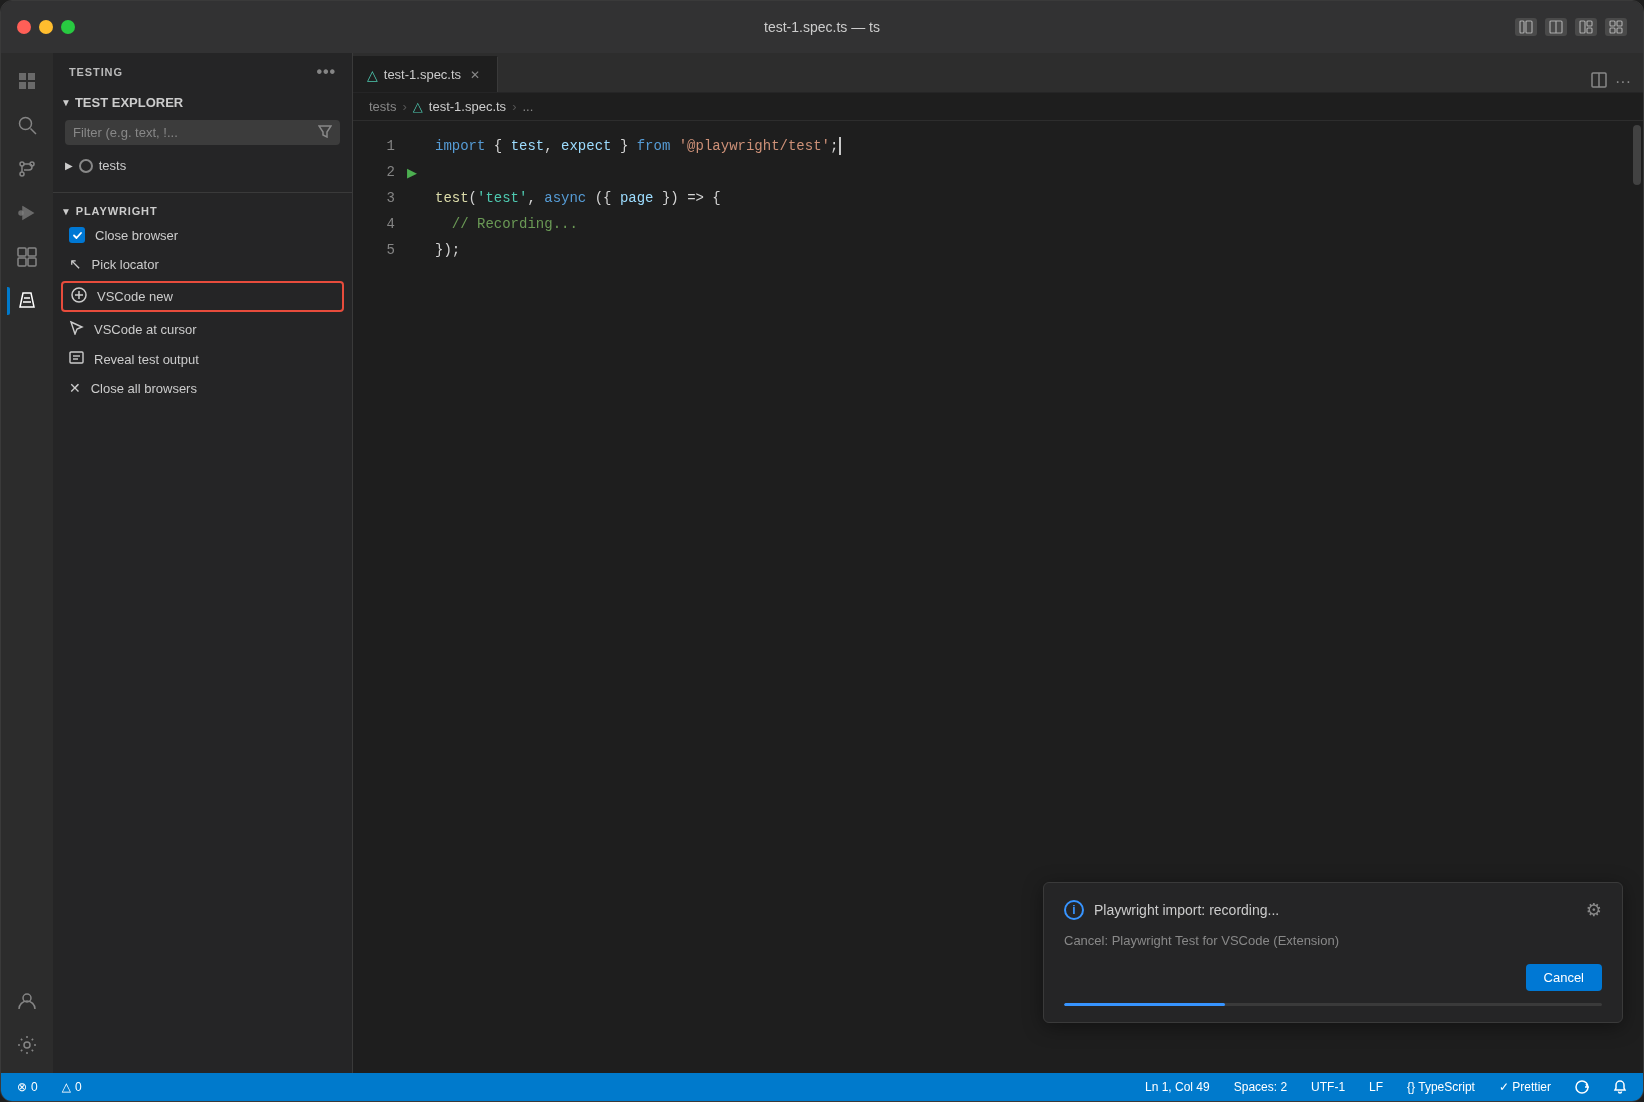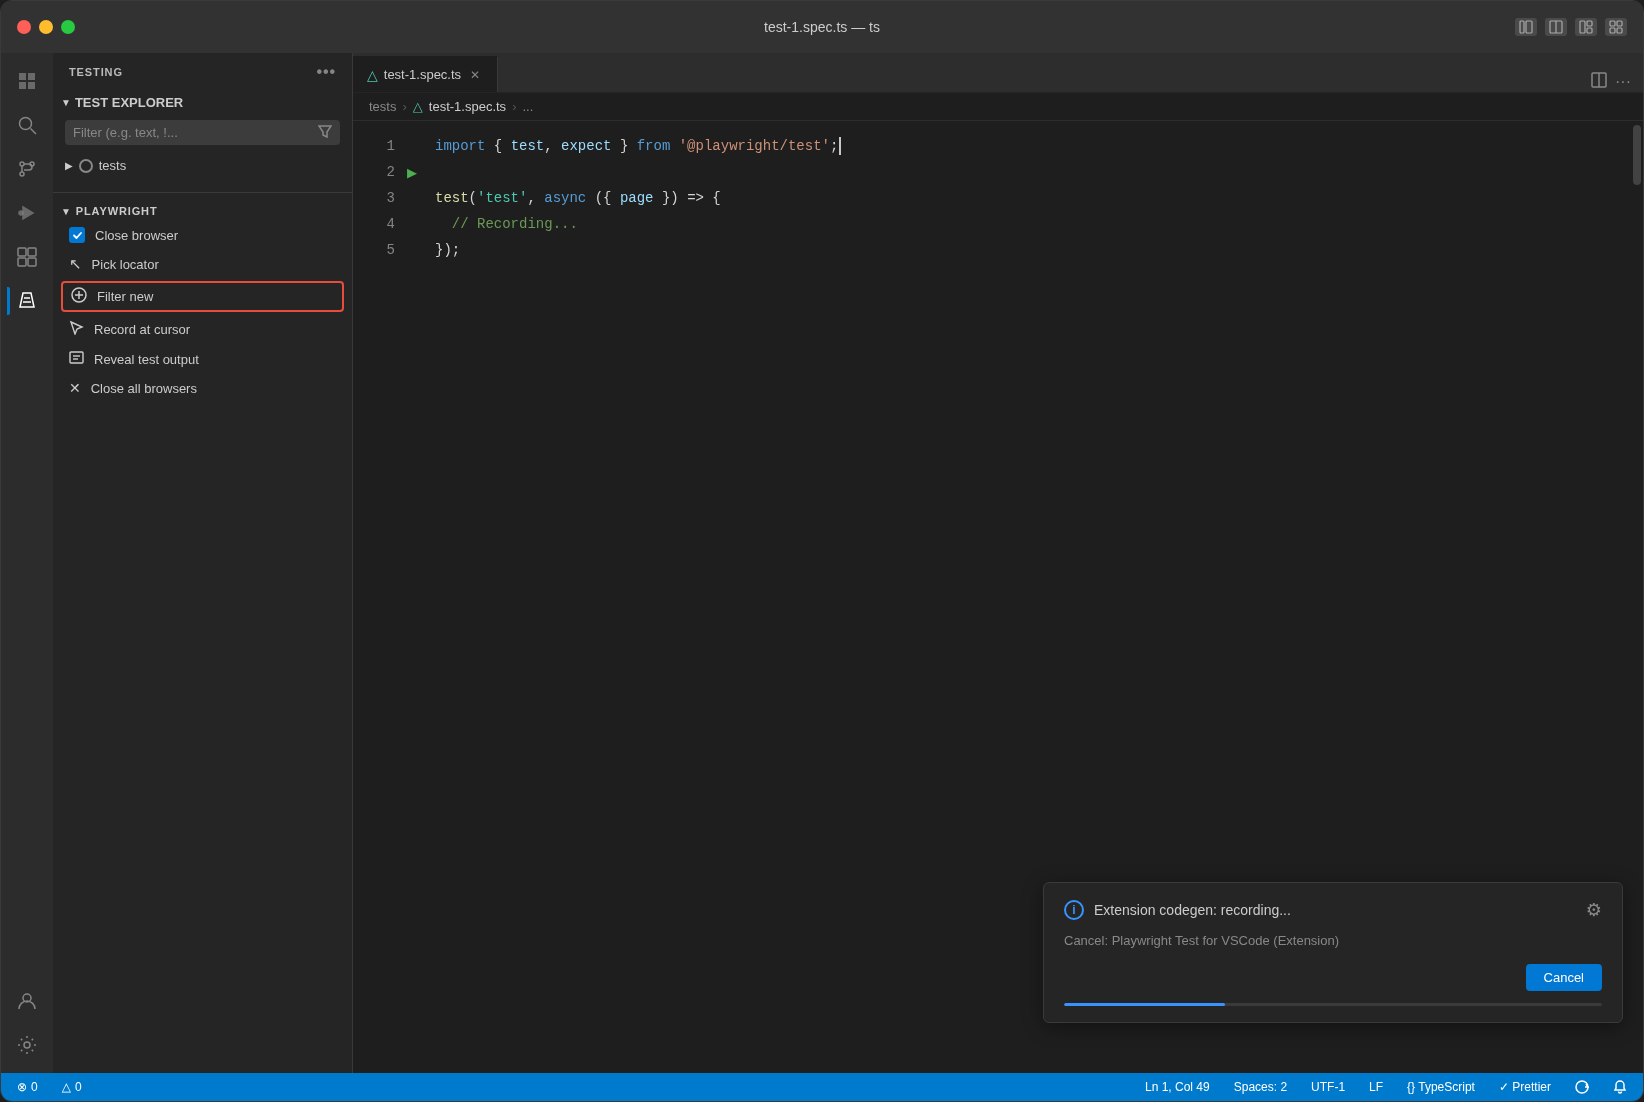--- a/index.html
+++ b/index.html
@@ -656,30 +656,30 @@
           </div>
 
           <div class="pw-item highlighted">
             <span class="pw-icon">
               <svg width="16" height="16" viewBox="0 0 16 16" fill="none" stroke="currentColor" stroke-width="1.5">
                 <circle cx="8" cy="8" r="7"></circle>
                 <line x1="8" y1="4" x2="8" y2="12"></line>
                 <line x1="4" y1="8" x2="12" y2="8"></line>
               </svg>
             </span>
-            <span>Filter new</span>
+            <span>VSCode new</span>
           </div>
 
           <div class="pw-item">
             <span class="pw-icon">
               <svg width="15" height="15" viewBox="0 0 15 15" fill="none" stroke="currentColor" stroke-width="1.4">
                 <path d="M2 2l11 5-5 2-2 5z"></path>
               </svg>
             </span>
-            <span>Record at cursor</span>
+            <span>VSCode at cursor</span>
           </div>
 
           <div class="pw-item">
             <span class="pw-icon">
               <svg width="15" height="15" viewBox="0 0 15 15" fill="none" stroke="currentColor" stroke-width="1.4">
                 <rect x="1" y="2" width="13" height="11" rx="1"></rect>
                 <line x1="4" y1="6" x2="11" y2="6"></line>
                 <line x1="4" y1="9" x2="9" y2="9"></line>
               </svg>
             </span>
@@ -745,21 +745,21 @@
         </div>
 
         <div class="editor-scrollbar">
           <div class="scrollbar-thumb"></div>
         </div>
 
         <div class="notification-overlay">
           <div class="notif-header">
             <div class="notif-title-row">
               <div class="notif-info-icon">i</div>
-              <span class="notif-title">Extension codegen: recording...</span>
+              <span class="notif-title">Playwright import: recording...</span>
             </div>
             <span class="notif-gear">⚙</span>
           </div>
           <div class="notif-source">Cancel: Playwright Test for VSCode (Extension)</div>
           <div class="notif-actions">
             <button class="notif-cancel-btn">Cancel</button>
           </div>
           <div class="notif-progress">
             <div class="notif-progress-bar"></div>
           </div>

